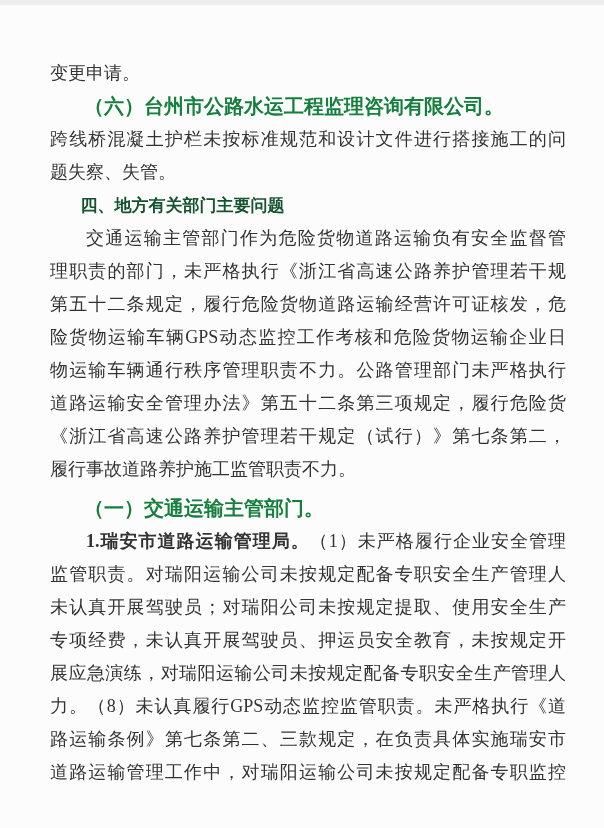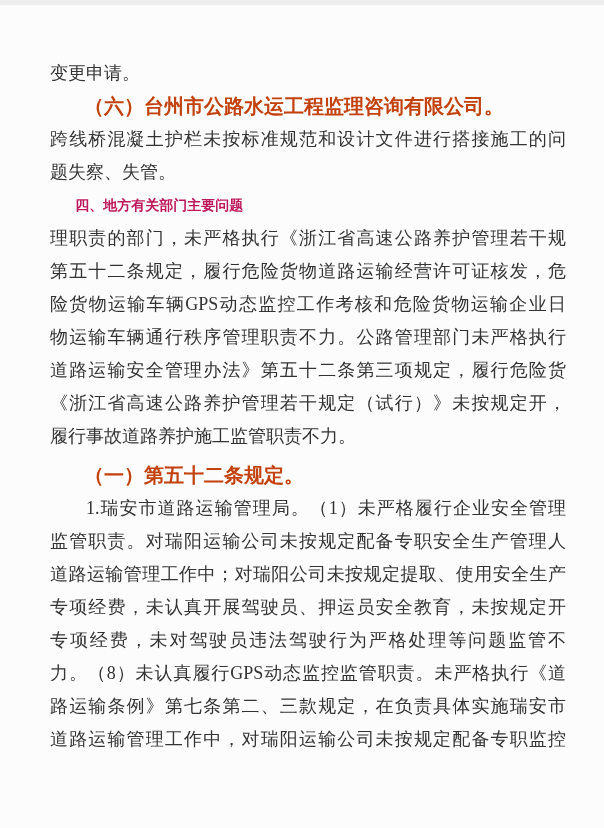--- a/index.html
+++ b/index.html
@@ -42,58 +42,59 @@
     text-align: justify;
     text-align-last: justify;
     text-justify: inter-character;
   }
   .indent {
     text-indent: 2em;
   }
   .h-kai {
     font-weight: bold;
     font-size: 20px;
-    color: #c2410c;
+    color: #15803d;
     text-indent: 1.7em;
   }
   .h-hei {
     font-family: "Liberation Sans", "DejaVu Sans", sans-serif;
     font-weight: bold;
-    font-size: 14px;
-    color: #be185d;
+    font-size: 17px;
+    color: #14532d;
     text-indent: 1.8em;
   }
   .gap-top {
     margin-top: 6px;
   }
   .lead-bold {
-    font-weight: normal;
+    font-weight: bold;
   }
 </style>
 </head>
 <body>
 
 <div class="page">
   <div class="scan-edge"></div>
   <div class="content">
     <div class="ln">变更申请。</div>
     <div class="ln h-kai">（六）台州市公路水运工程监理咨询有限公司。</div>
     <div class="ln just">跨线桥混凝土护栏未按标准规范和设计文件进行搭接施工的问</div>
     <div class="ln">题失察、失管。</div>
     <div class="ln h-hei">四、地方有关部门主要问题</div>
+    <div class="ln indent just">交通运输主管部门作为危险货物道路运输负有安全监督管</div>
     <div class="ln just">理职责的部门，未严格执行《浙江省高速公路养护管理若干规定》</div>
     <div class="ln just">第五十二条规定，履行危险货物道路运输经营许可证核发，危</div>
     <div class="ln just">险货物运输车辆GPS动态监控工作考核和危险货物运输企业日</div>
     <div class="ln just">物运输车辆通行秩序管理职责不力。公路管理部门未严格执行</div>
     <div class="ln just">道路运输安全管理办法》第五十二条第三项规定，履行危险货</div>
-    <div class="ln just">《浙江省高速公路养护管理若干规定（试行）》未按规定开，</div>
+    <div class="ln just">《浙江省高速公路养护管理若干规定（试行）》第七条第二，</div>
     <div class="ln">履行事故道路养护施工监管职责不力。</div>
-    <div class="ln h-kai gap-top">（一）第五十二条规定。</div>
+    <div class="ln h-kai gap-top">（一）交通运输主管部门。</div>
     <div class="ln indent just"><span class="lead-bold">1.瑞安市道路运输管理局。</span><span>（1）未严格履行企业安全管理</span></div>
     <div class="ln just">监管职责。对瑞阳运输公司未按规定配备专职安全生产管理人</div>
-    <div class="ln just">道路运输管理工作中；对瑞阳公司未按规定提取、使用安全生产</div>
+    <div class="ln just">未认真开展驾驶员；对瑞阳公司未按规定提取、使用安全生产</div>
     <div class="ln just">专项经费，未认真开展驾驶员、押运员安全教育，未按规定开</div>
-    <div class="ln just">专项经费，未对驾驶员违法驾驶行为严格处理等问题监管不</div>
+    <div class="ln just">展应急演练，对瑞阳运输公司未按规定配备专职安全生产管理人</div>
     <div class="ln just">力。（8）未认真履行GPS动态监控监管职责。未严格执行《道</div>
     <div class="ln just">路运输条例》第七条第二、三款规定，在负责具体实施瑞安市</div>
     <div class="ln just">道路运输管理工作中，对瑞阳运输公司未按规定配备专职监控</div>
   </div>
 </div>
 
 </body></html>

